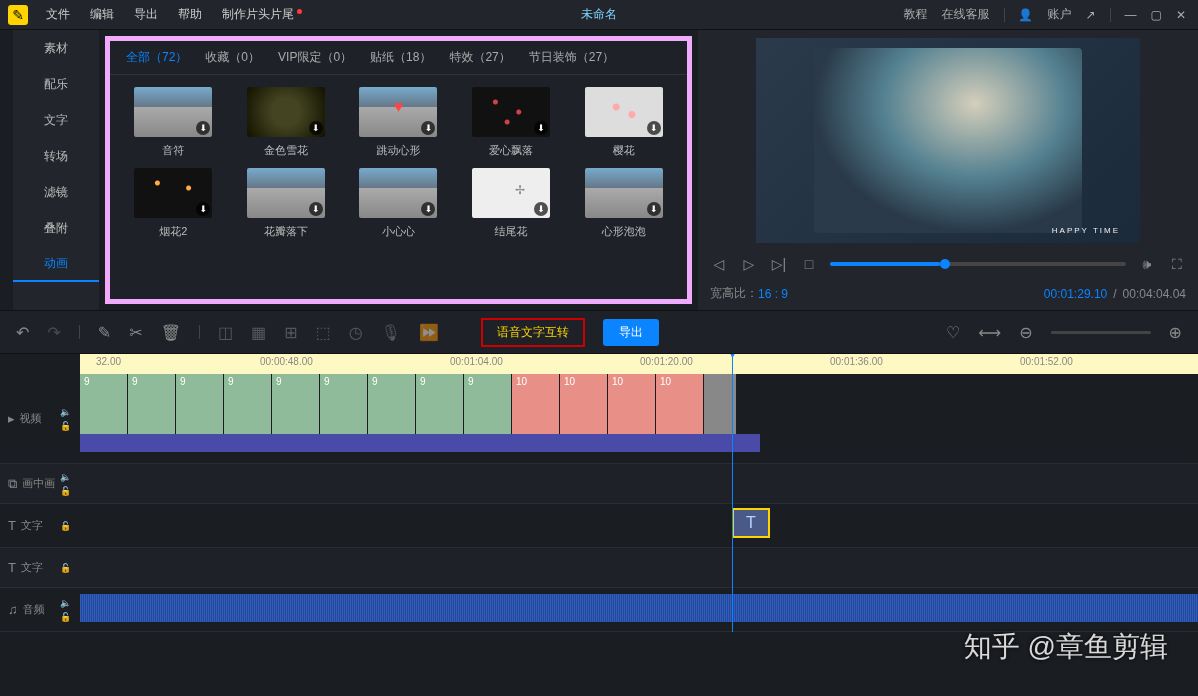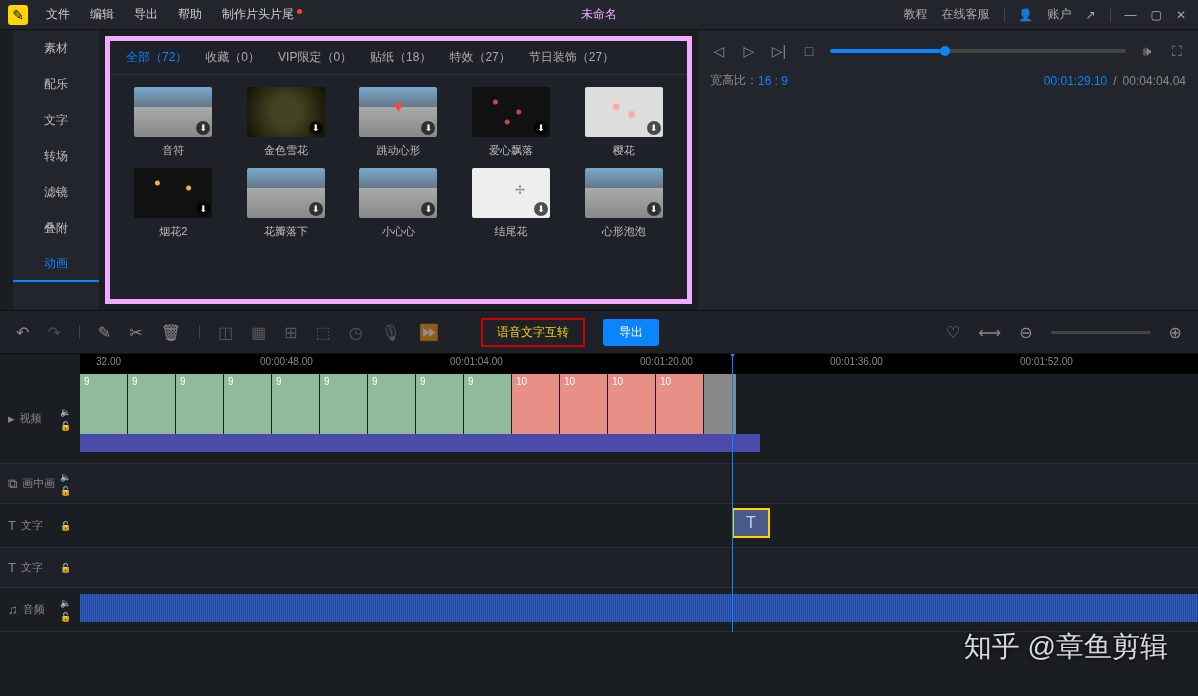--- a/index.html
+++ b/index.html
@@ -3,21 +3,21 @@
 <meta charset="utf-8">
 <style>
 * { margin: 0; padding: 0; box-sizing: border-box; font-family: "Microsoft YaHei", sans-serif; }
 body { background: #1a1d22; color: #ccc; width: 1198px; height: 696px; overflow: hidden; font-size: 12px; position: relative; }
 
 
 .titlebar { height: 30px; display: flex; align-items: center; background: #22262c; border-bottom: 1px solid #111; }
 .logo { width: 20px; height: 20px; background: #ffd400; border-radius: 3px; margin: 0 8px; display: flex; align-items: center; justify-content: center; font-size: 14px; color: #000; }
 .menu-item { padding: 0 10px; color: #ccc; cursor: pointer; display: flex; align-items: center; }
 .menu-item.highlight::after { content: ""; width: 5px; height: 5px; background: #ff3b3b; border-radius: 50%; margin-left: 3px; margin-top: -6px; }
-.title-center { position: absolute; left: 50%; transform: translateX(-50%); color: #f0abfc; }
+.title-center { position: absolute; left: 50%; transform: translateX(-50%); color: #7dd3fc; }
 .titlebar-right { margin-left: auto; display: flex; align-items: center; gap: 14px; padding-right: 12px; }
 .titlebar-right span, .titlebar-right .icon { color: #aaa; cursor: pointer; }
 .divider { width: 1px; height: 14px; background: #444; }
 
 
 .main { display: flex; height: 280px; padding-left: 13px; }
 .side-tabs { width: 86px; background: #22262c; display: flex; flex-direction: column; }
 .side-tab { height: 36px; display: flex; align-items: center; justify-content: center; color: #bbb; cursor: pointer; }
 .side-tab.active { color: #0a84ff; border-bottom: 2px solid #0a84ff; }
 
@@ -49,21 +49,21 @@
 
 .toolbar { height: 44px; background: #1e2228; display: flex; align-items: center; padding: 0 16px; gap: 18px; border-top: 1px solid #111; border-bottom: 1px solid #111; }
 .tool-icon { color: #888; cursor: pointer; font-size: 16px; }
 .tool-gap { width: 6px; }
 .voice-btn { border: 2px solid #c00; color: #ffd400; padding: 4px 14px; cursor: pointer; }
 .export-btn { background: #0a84ff; color: #fff; padding: 5px 16px; border-radius: 3px; cursor: pointer; }
 .toolbar-right { margin-left: auto; display: flex; gap: 18px; align-items: center; }
 
 
 .timeline { flex: 1; background: #1a1d22; overflow: hidden; }
-.ruler { height: 20px; background: #000000; position: relative; margin-left: 80px; }
+.ruler { height: 20px; background: #fef9c3; position: relative; margin-left: 80px; }
 .ruler-mark { position: absolute; top: 2px; color: #888; font-size: 10px; }
 .playhead { position: absolute; top: 0; width: 1px; background: #0a84ff; height: 350px; left: 732px; z-index: 10; }
 .playhead::before { content: ""; position: absolute; top: -6px; left: -5px; width: 11px; height: 10px; background: #0a84ff; clip-path: polygon(0 0,100% 0,50% 100%); }
 
 .track { display: flex; border-bottom: 1px solid #2a2e34; min-height: 40px; background: #1a1d22; }
 .track.alt { background: #1e2228; }
 .track-head { width: 80px; display: flex; align-items: center; gap: 5px; padding: 0 8px; color: #888; font-size: 11px; }
 .track-head .ti { font-size: 13px; }
 .track-head .tiny { font-size: 9px; display:flex; flex-direction:column; gap:4px; margin-left:auto; }
 .track-body { flex: 1; position: relative; }
@@ -195,20 +195,24 @@
         <div class="asset-item">
           <div class="thumb road">
             <div class="dl">⬇</div>
           </div>
           <div class="asset-label">心形泡泡</div>
         </div>
       </div>
   </div>
 
   <div class="preview">
+    <div class="preview-screen">
+      <div class="preview-char"></div>
+      <div class="happy">HAPPY TIME</div>
+    </div>
     <div class="play-controls">
       <span class="play-btn">◁</span>
       <span class="play-btn">▷</span>
       <span class="play-btn">▷|</span>
       <span class="play-btn">□</span>
       <div class="prog-slider">
         <div class="prog-fill"></div>
           <div class="prog-thumb"></div>
       </div>
       <span class="play-btn">🕪</span>

